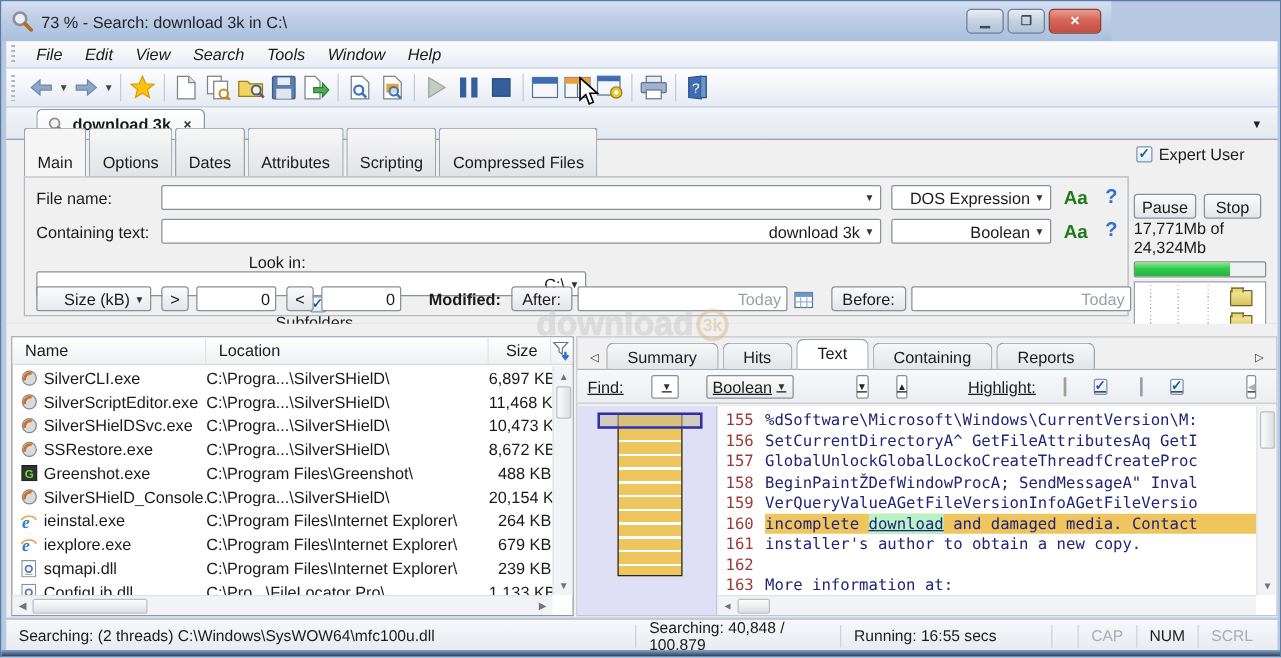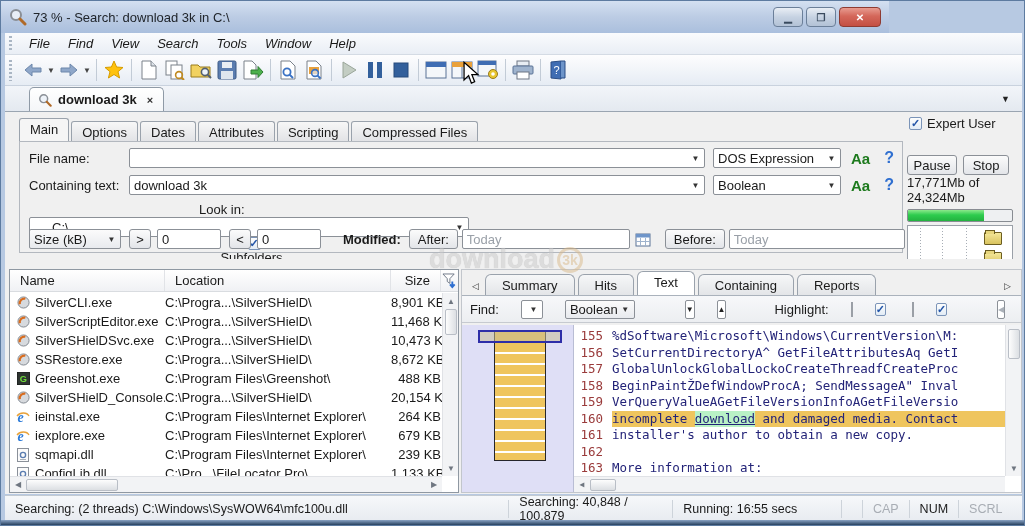--- a/index.html
+++ b/index.html
@@ -37,30 +37,30 @@
     border-bottom:1px solid #9aa5b1; }
   .doc-tab { position:absolute; left:24px; bottom:0; height:24px; padding:0 10px 0 8px; background:linear-gradient(#ffffff,#f4f6f8);
     border:1px solid #8f9aa6; border-bottom:none; border-radius:5px 5px 0 0; display:flex; align-items:center; gap:6px; }
   .doc-tab-label { font-weight:bold; }
   .doc-close { font-size:11px; color:#333; font-weight:bold; padding-left:4px; }
   .tabrow-caret { position:absolute; right:12px; top:8px; font-size:9px; color:#222; }
 
   
   .formpanel { position:absolute; left:4px; top:111px; width:1017px; height:147px; background:#f0f0f0; }
   .subtabs { position:absolute; left:14px; top:7px; display:flex; align-items:flex-end; height:22px; }
-  .subtab { padding:3px 10px; border:1px solid #9aa2ac; border-bottom:none; border-radius:3px 3px 0 0;
+  .subtab { padding:19px 10px; border:1px solid #9aa2ac; border-bottom:none; border-radius:3px 3px 0 0;
     background:linear-gradient(#f7f7f7,#e2e3e6); margin-right:2px; height:20px; }
   .subtab.active { background:#f5f5f5; height:23px; position:relative; z-index:2; }
   .tabpage { position:absolute; left:14px; top:29px; width:884px; height:112px; border:1px solid #b3b8bf; background:#f0f0f0; }
 
   .frow { position:absolute; display:flex; align-items:center; }
   .flabel { display:inline-block; }
   .combo { background:#fff; border:1px solid #8b9097; border-radius:2px; height:20px; display:flex; align-items:center;
     padding:0 4px; position:relative; }
-  .combo .cval { flex:1; white-space:nowrap; overflow:hidden; }
+  .combo .cval { flex:1; white-space:nowrap; overflow:hidden;text-align:right; }
   .combo .carrow { width:9px; text-align:center; font-size:8px; color:#333; margin-left:3px; }
   .ghost { color:#9aa0a8; }
   .btn { background:linear-gradient(#fbfbfb,#e3e5e9); border:1px solid #8b9097; border-radius:3px;
     display:inline-flex; align-items:center; justify-content:center; height:20px; padding:0 8px; }
   .chk { width:13px; height:13px; border:1px solid #7b94b8; background:linear-gradient(#fdfdfd,#e2ecf6); border-radius:2px;
     display:inline-flex; align-items:center; justify-content:center; font-size:11px; color:#2456a8; font-weight:bold; line-height:1; }
   .aa { color:#1d7a1d; font-weight:bold; font-size:15px; }
   .qm { color:#2f6fd0; font-weight:bold; font-size:16px; }
 
   .rightcol { position:absolute; left:902px; top:2px; width:112px; }
@@ -105,21 +105,21 @@
 
   
   .viewer { position:absolute; left:456px; top:10px; width:561px; height:224px; background:#f0f0f0; border:1px solid #c2c6cc; }
   .vtabs { display:flex; align-items:flex-end; height:25px; padding:0 4px; }
   .vtab-nav { font-size:9px; color:#333; padding:0 6px 4px; }
   .vtab { padding:3px 16px; border:1px solid #9aa2ac; border-bottom:none; border-radius:6px 6px 0 0;
     background:linear-gradient(#f6f7f8,#e3e5e8); margin-right:3px; height:21px; }
   .vtab.active { background:#fff; height:24px; position:relative; z-index:2; }
   .vtab-spacer { flex:1; }
   .findbar { height:28px; background:linear-gradient(#f7f8fa,#eceef1); border-top:1px solid #aab2bc; border-bottom:1px solid #c6cad0;
-    display:flex; align-items:center; padding:0 8px; gap:22px; }
+    display:flex; align-items:center; padding:0 8px; gap:22px;text-decoration:underline; }
   .fb-sep { width:1px; height:18px; background:#c2c8cf; margin:0 3px; }
   .sqbtn { width:19px; height:19px; border:1px solid #8b9097; background:#fff; border-radius:2px;
     display:flex; align-items:center; justify-content:center; font-size:8px; color:#222; }
   .swatch { width:17px; height:15px; border:1px solid #9a9fa6; }
 
   .vbody { position:absolute; top:55px; left:0; right:0; bottom:0; display:flex; }
   .minimap { width:112px; background:#dfdff6; border-right:1px solid #b9bdd4; position:relative; }
   .mm-col { position:absolute; left:32px; top:6px; width:52px; height:130px; background:#efc55e; border:1.5px solid #26262a;
     background-image:repeating-linear-gradient(#efc55e 0 9px, #ffffff 9px 11px); }
   .mm-sel { position:absolute; left:16px; top:5px; width:84px; height:13px; border:2px solid #2e2ea8; background:rgba(196,186,150,.55); }
@@ -163,21 +163,21 @@
     <div class="win-controls">
       <div class="wbtn">▁</div>
       <div class="wbtn">❐</div>
       <div class="wbtn close">✕</div>
     </div>
   </div>
 
   <div class="menubar">
     <div class="gripper"></div>
     <span class="menu-item">File</span>
-    <span class="menu-item">Find</span>
+    <span class="menu-item">Edit</span>
     <span class="menu-item">View</span>
     <span class="menu-item">Search</span>
     <span class="menu-item">Tools</span>
     <span class="menu-item">Window</span>
     <span class="menu-item">Help</span>
   </div>
 
   <div class="toolbar">
     <div class="gripper"></div>
     <div class="tb-btn">
@@ -474,21 +474,21 @@
           <div class="fl-c1">
               <span class="fico">
                 <svg width="13" height="13" viewBox="0 0 14 14">
                   <circle cx="7" cy="7" r="6" fill="#d7dade" stroke="#7d848c"></circle>
                   <path d="M3 9 A5 5 0 0 1 9 3" fill="none" stroke="#d96c1e" stroke-width="2.4"></path>
                 </svg>
               </span>
               <span>SilverCLI.exe</span>
             </div>
           <div class="fl-c2">C:\Progra...\SilverSHielD\</div>
-            <div class="fl-c3">8,901 KB</div>
+            <div class="fl-c3">6,897 KB</div>
         </div>
         <div class="fl-row">
           <div class="fl-c1">
               <span class="fico">
                 <svg width="13" height="13" viewBox="0 0 14 14">
                   <circle cx="7" cy="7" r="6" fill="#d7dade" stroke="#7d848c"></circle>
                   <path d="M3 9 A5 5 0 0 1 9 3" fill="none" stroke="#d96c1e" stroke-width="2.4"></path>
                 </svg>
               </span>
               <span>SilverScriptEditor.exe</span>

